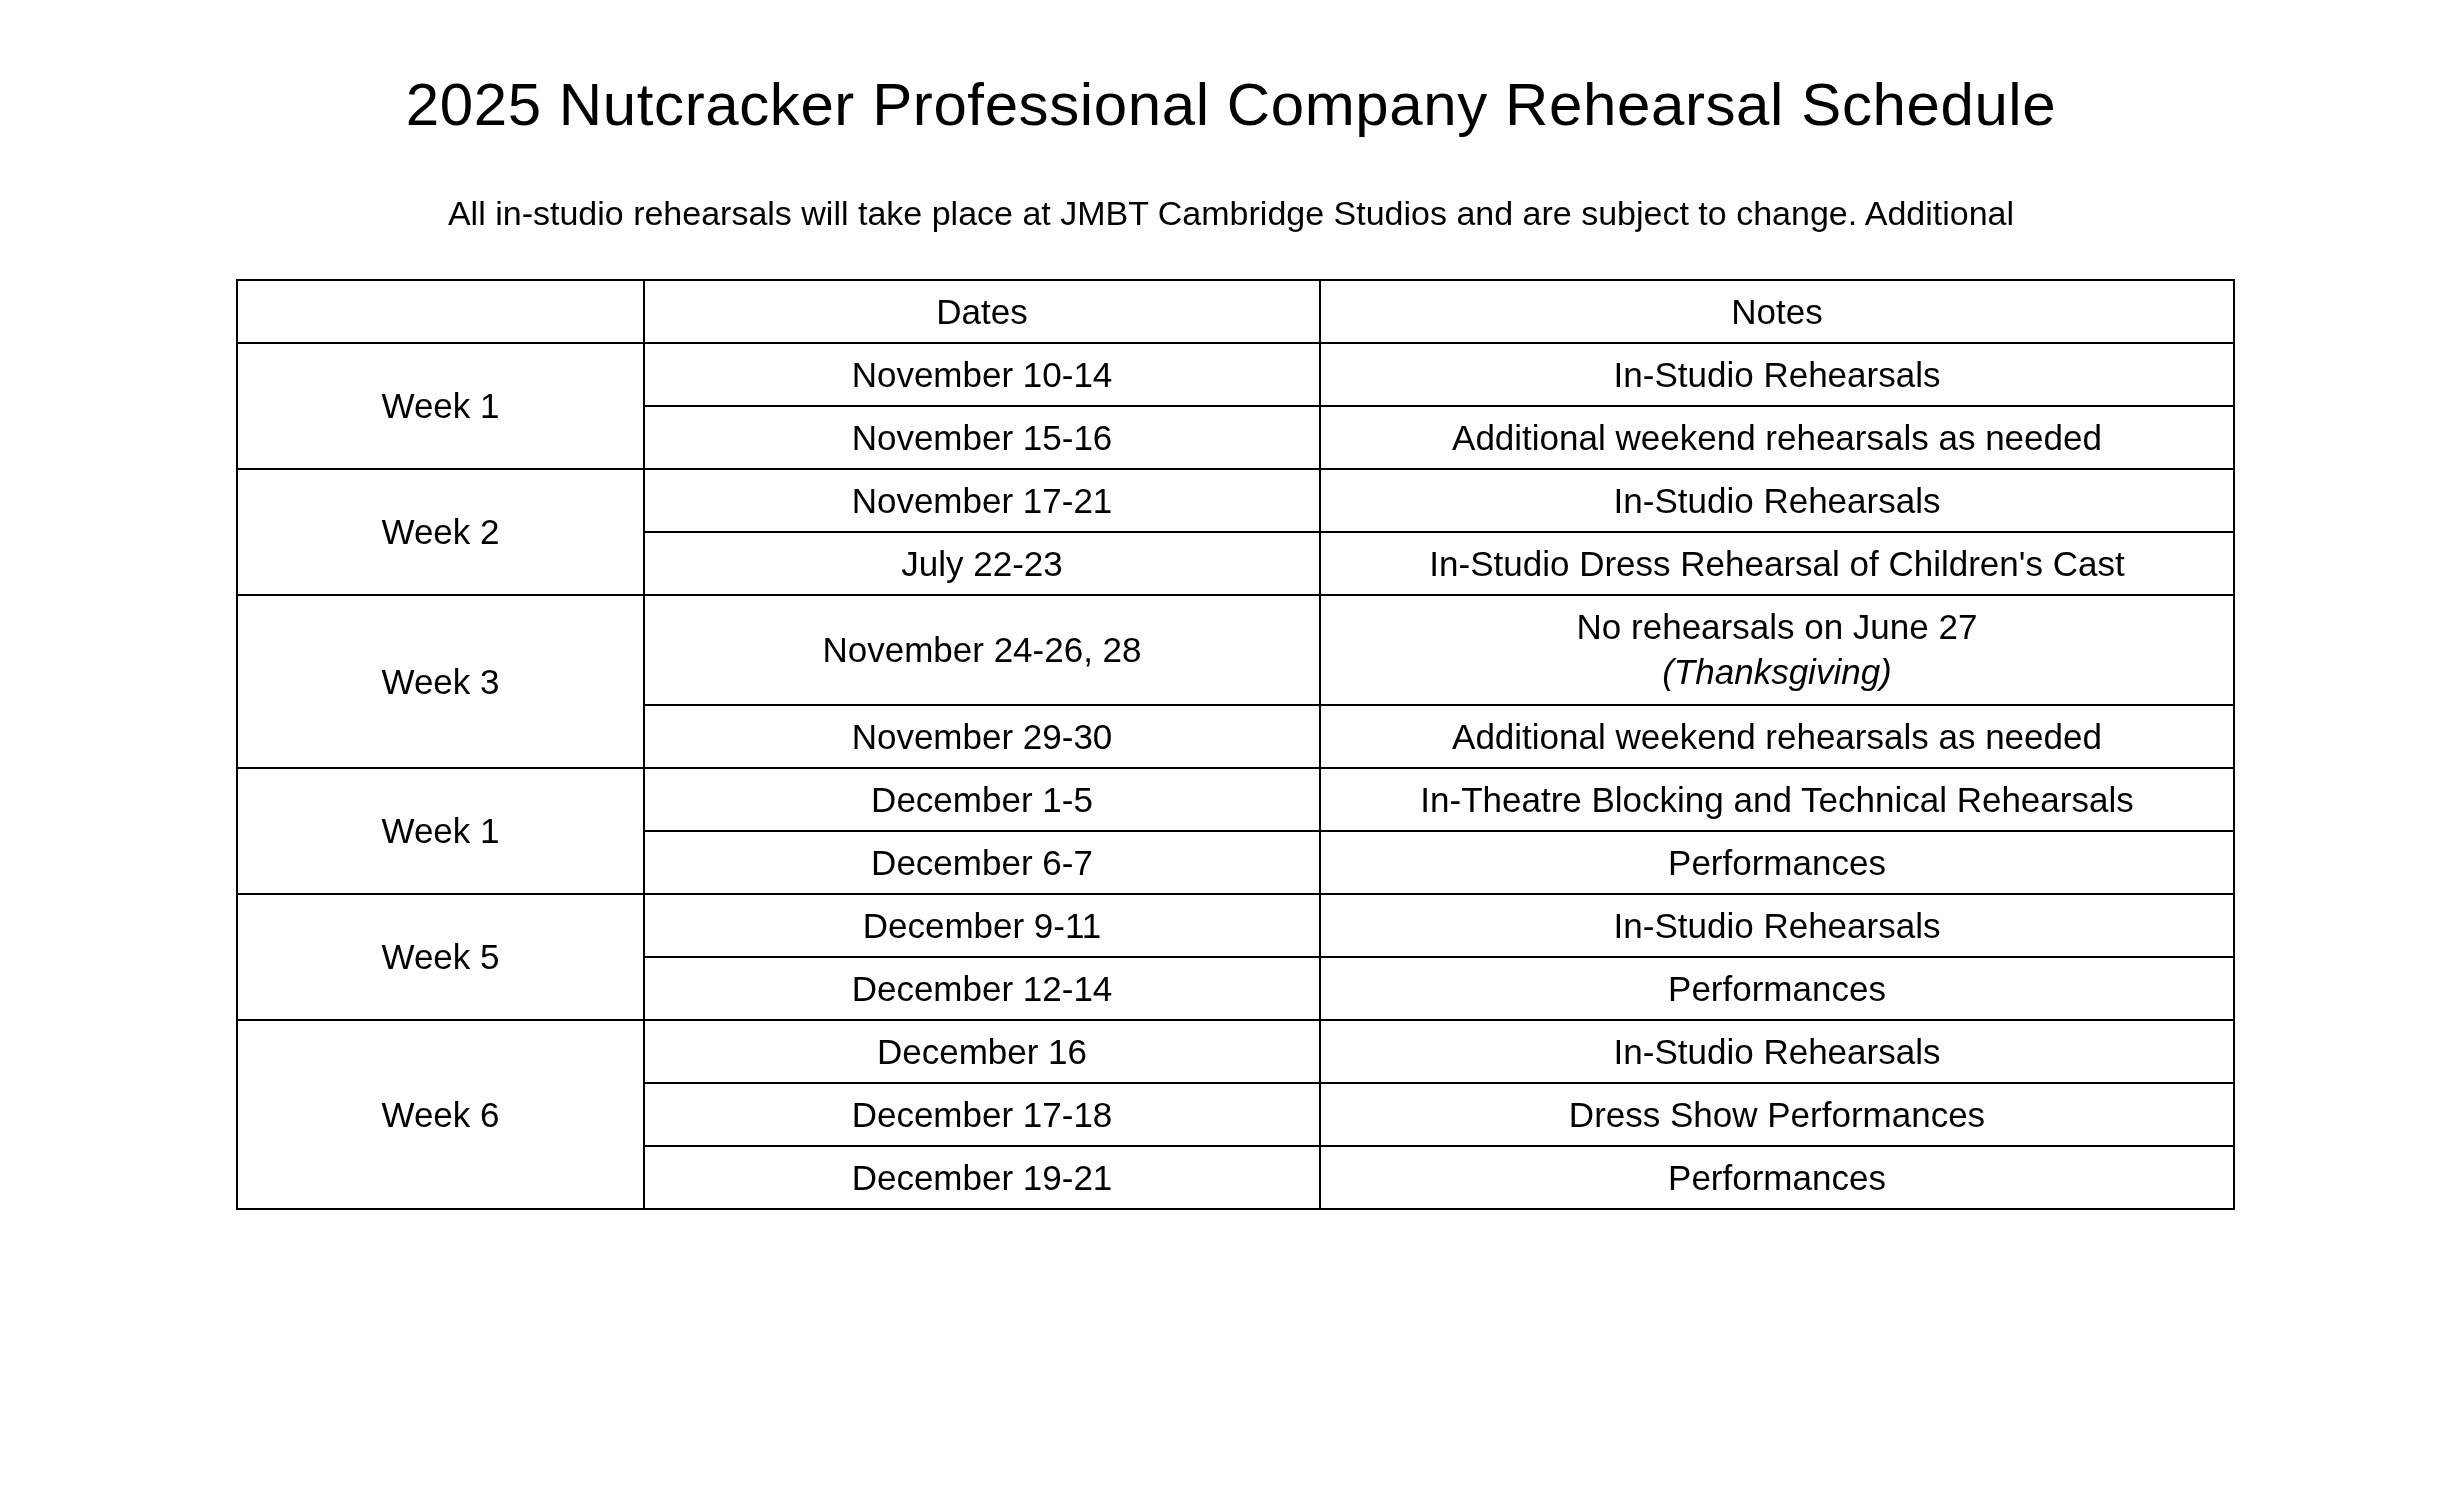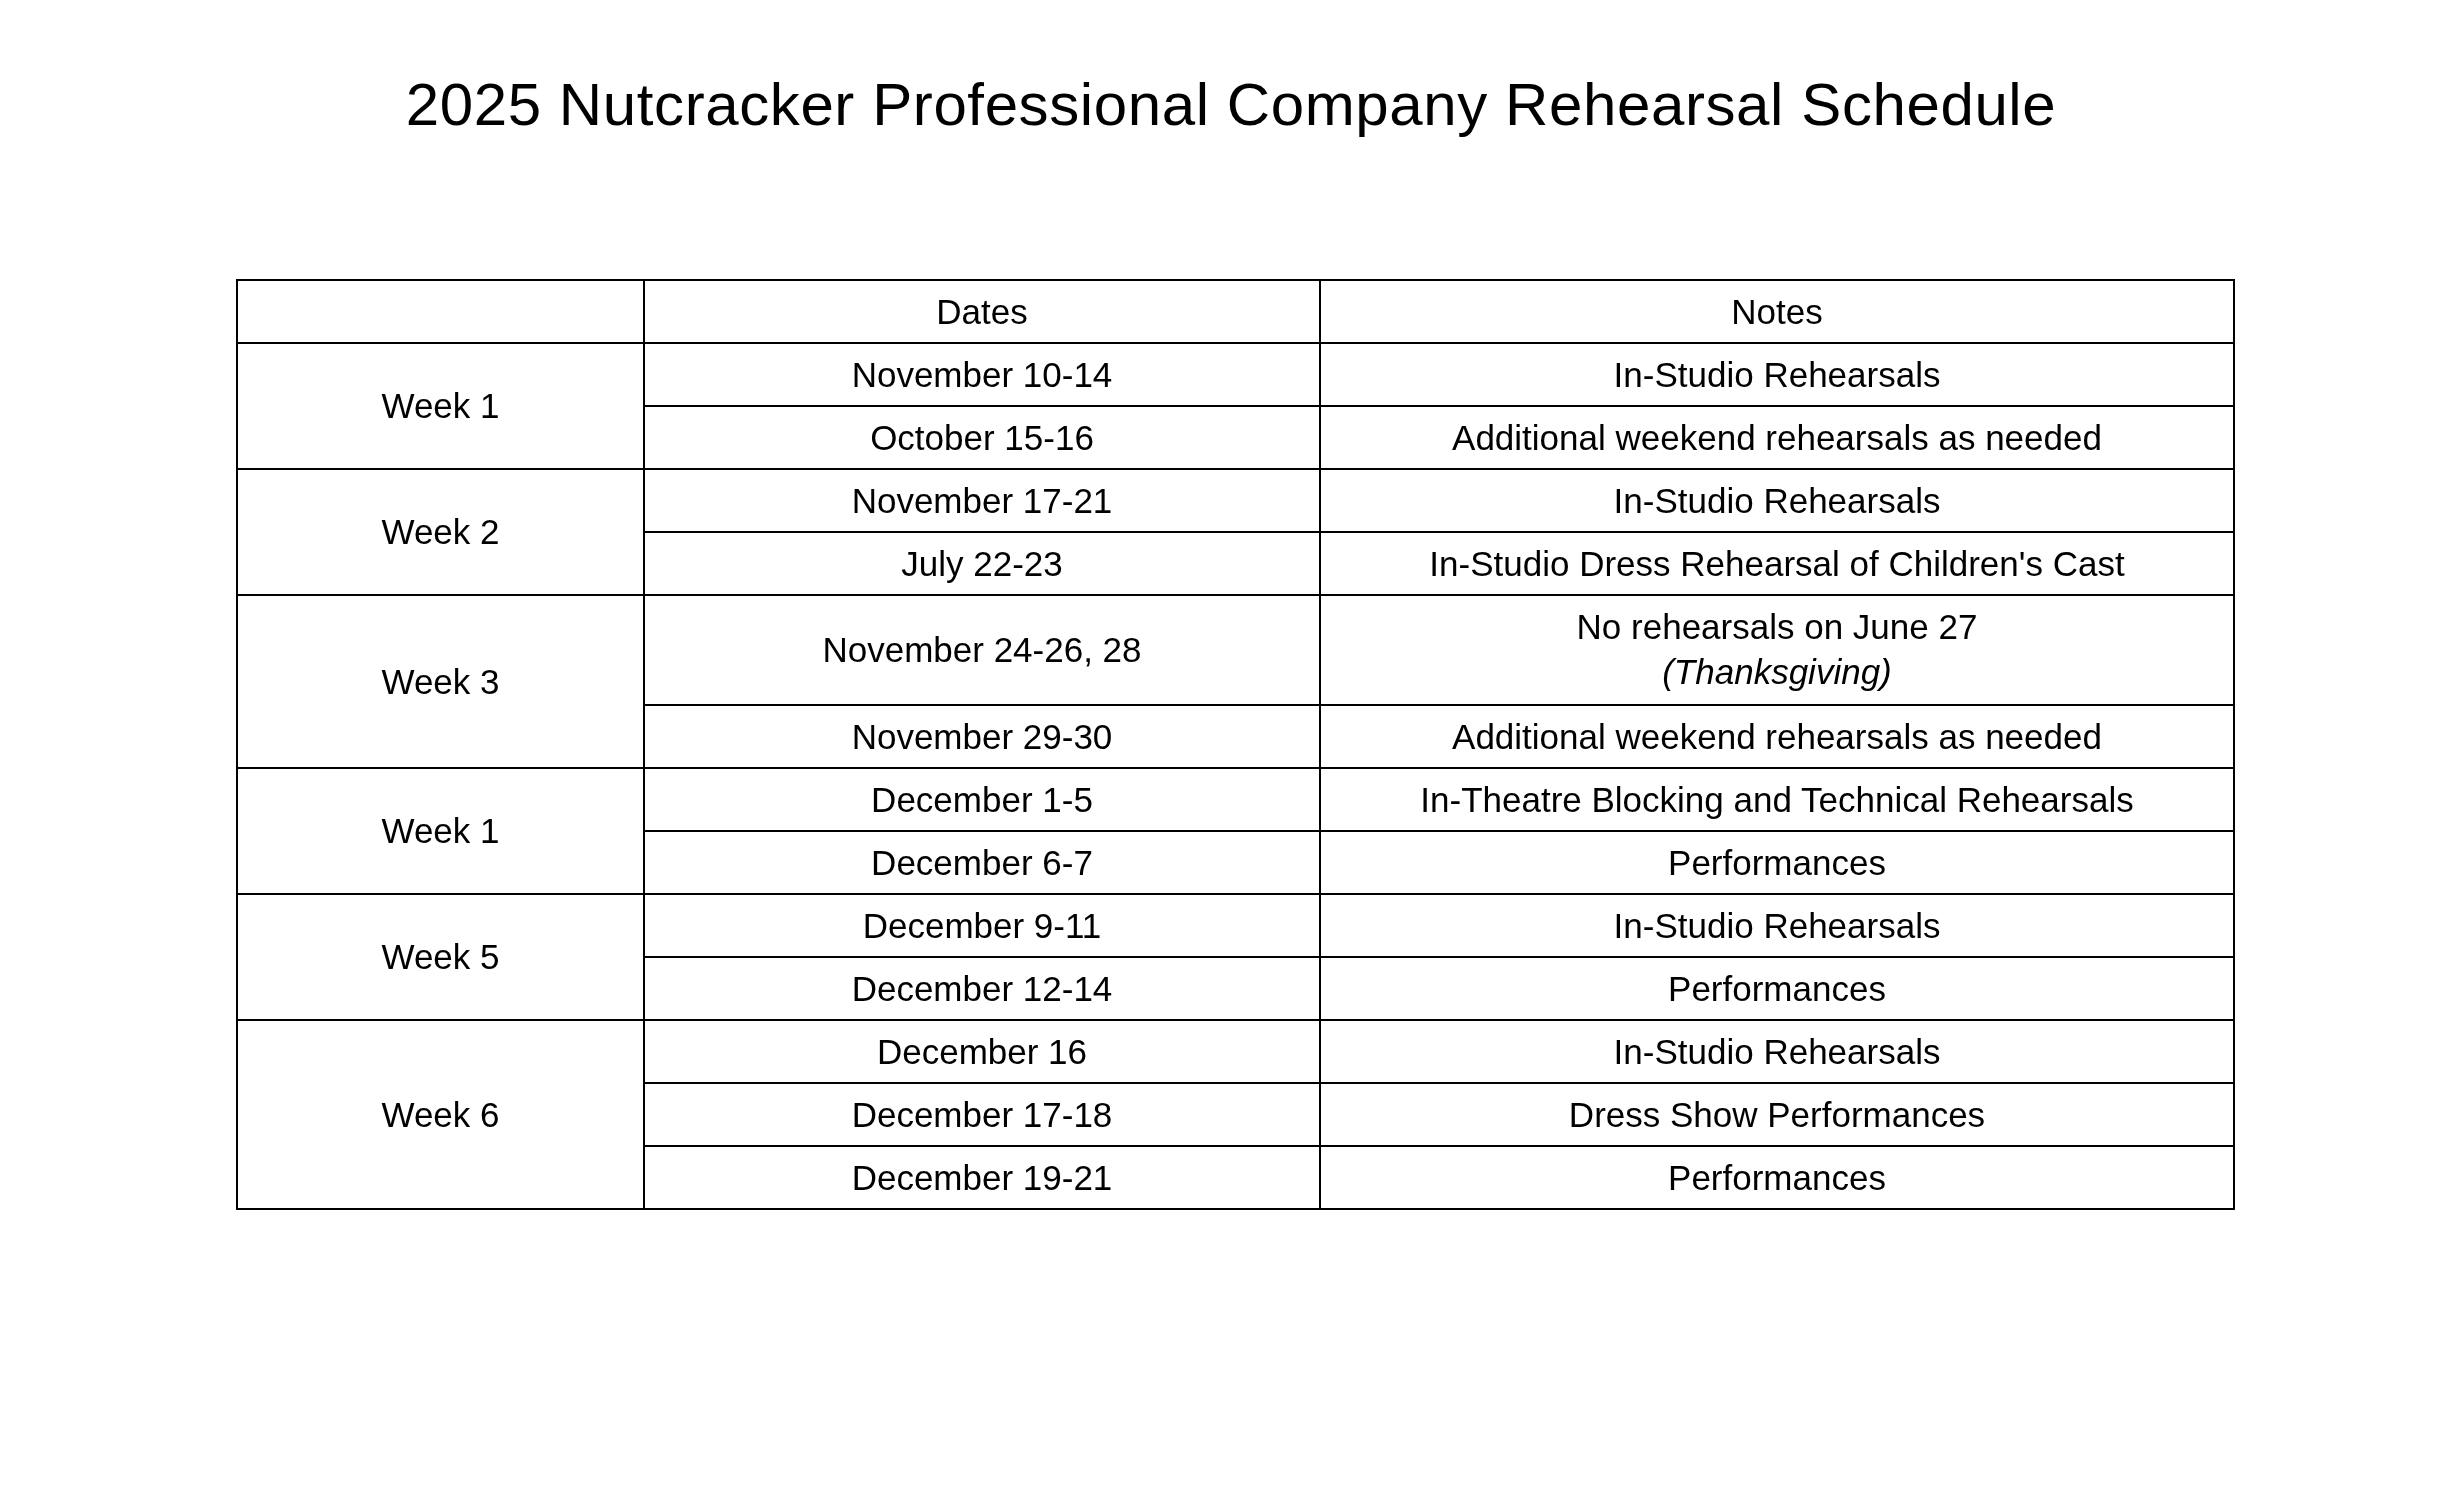--- a/index.html
+++ b/index.html
@@ -51,21 +51,21 @@
   .italic-line { font-style: italic; }
 </style>
 </head>
 <body>
 
 <div class="page">
 
   <h1 class="title">2025 Nutcracker Professional Company Rehearsal Schedule</h1>
 
   <p class="subtitle">
-    <br>
+    <span>All in-studio rehearsals will take place at JMBT Cambridge Studios and are subject to change. Additional</span><br>
   </p>
 
   <table class="schedule">
     <colgroup>
       <col style="width:407px">
       <col style="width:676px">
       <col style="width:914px">
     </colgroup>
     <thead>
       <tr>
@@ -74,21 +74,21 @@
         <th>Notes</th>
       </tr>
     </thead>
     <tbody id="schedule-body">
         <tr>
           <td rowspan="2">Week 1</td>
           <td>November 10-14</td>
           <td>In-Studio Rehearsals</td>
         </tr>
         <tr>
-          <td>October 15-16</td>
+          <td>November 15-16</td>
           <td>Additional weekend rehearsals as needed</td>
         </tr>
         <tr>
           <td rowspan="2">Week 2</td>
           <td>November 17-21</td>
           <td>In-Studio Rehearsals</td>
         </tr>
         <tr>
           <td>July 22-23</td>
           <td>In-Studio Dress Rehearsal of Children's Cast</td>

